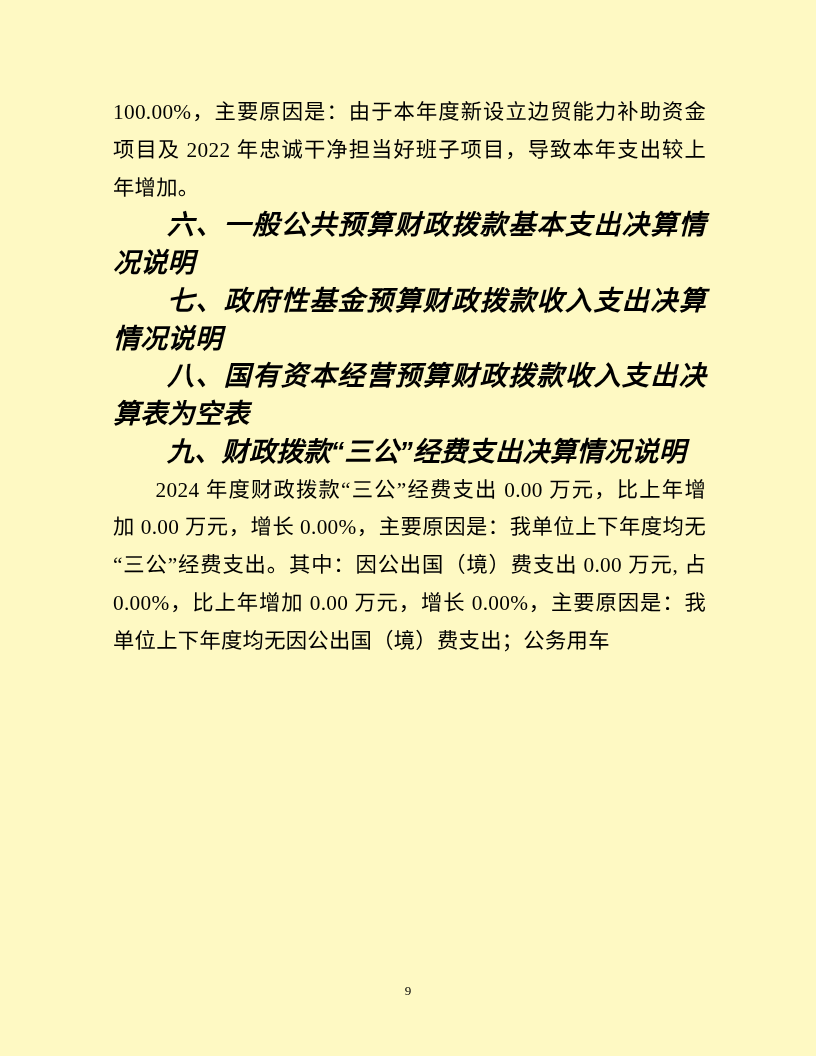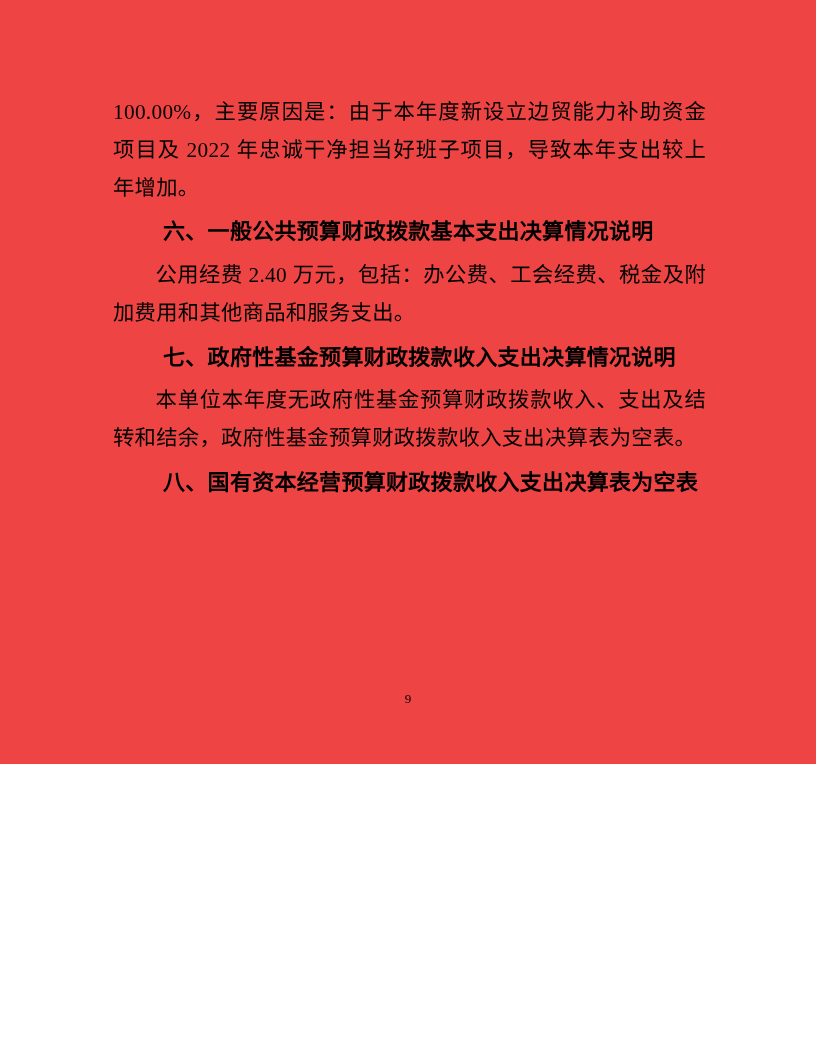--- a/index.html
+++ b/index.html
@@ -3,23 +3,23 @@
 <meta charset="utf-8">
 <style>
   html, body {
     margin: 0;
     padding: 0;
     background: #ffffff;
   }
   .page {
     position: relative;
     width: 816px;
-    height: 764px;
+    height: 1056px;
     margin: 0 auto;
-    background: #ef4444;
+    background: #fef9c3;
     color: #000000;
     overflow: hidden;
   }
   .doc-content {
     position: absolute;
     left: 113px;
     right: 110px;
     top: 94px;
     text-align: justify;
   }
@@ -28,45 +28,46 @@
     font-family: "Liberation Serif", "DejaVu Serif", serif;
     font-size: 21.3px;
     line-height: 37.75px;
     text-indent: 2em;
     letter-spacing: 0.3px;
   }
   .para.no-indent {
     text-indent: 0;
   }
   .heading {
-    margin: 6px;
+    margin: 0;
     font-family: "Liberation Sans", "DejaVu Sans", sans-serif;
     font-weight: 700;
-    font-size: 22px;
+    font-size: 27px;
     line-height: 37.75px;
     text-indent: 2em;
     letter-spacing: 0.3px;
+    font-style: italic;
   }
   .page-number {
     position: absolute;
     bottom: 57px;
     left: 0;
     width: 100%;
     text-align: center;
     font-family: "Liberation Serif", "DejaVu Serif", serif;
     font-size: 13px;
     color: #000000;
   }
 </style>
 </head>
 <body>
 
 <div class="page">
   <div class="doc-content">
     <p class="para no-indent">100.00%，主要原因是：由于本年度新设立边贸能力补助资金项目及 2022 年忠诚干净担当好班子项目，导致本年支出较上年增加。</p>
     <p class="heading">六、一般公共预算财政拨款基本支出决算情况说明</p>
-    <p class="para">公用经费 2.40 万元，包括：办公费、工会经费、税金及附加费用和其他商品和服务支出。</p>
     <p class="heading">七、政府性基金预算财政拨款收入支出决算情况说明</p>
-    <p class="para">本单位本年度无政府性基金预算财政拨款收入、支出及结转和结余，政府性基金预算财政拨款收入支出决算表为空表。</p>
     <p class="heading">八、国有资本经营预算财政拨款收入支出决算表为空表</p>
+    <p class="heading">九、财政拨款“三公”经费支出决算情况说明</p>
+    <p class="para">2024 年度财政拨款“三公”经费支出 0.00 万元，比上年增加 0.00 万元，增长 0.00%，主要原因是：我单位上下年度均无“三公”经费支出。其中：因公出国（境）费支出 0.00 万元, 占 0.00%，比上年增加 0.00 万元，增长 0.00%，主要原因是：我单位上下年度均无因公出国（境）费支出；公务用车</p>
   </div>
   <div class="page-number">9</div>
 </div>
 
 </body></html>

